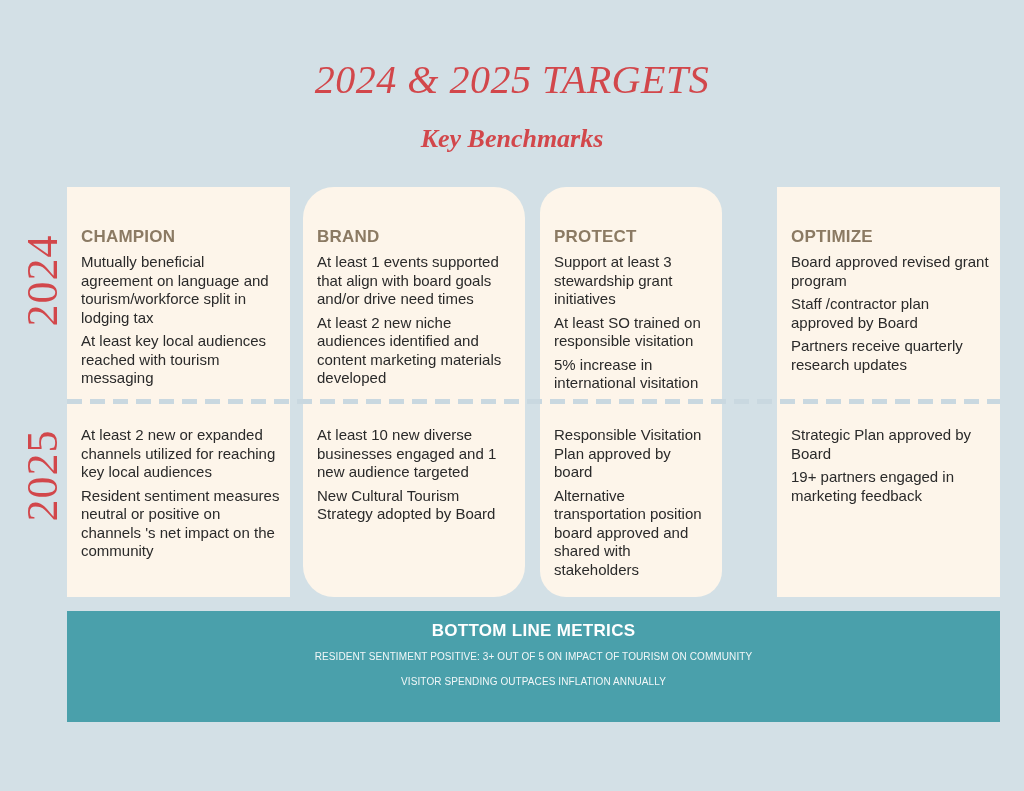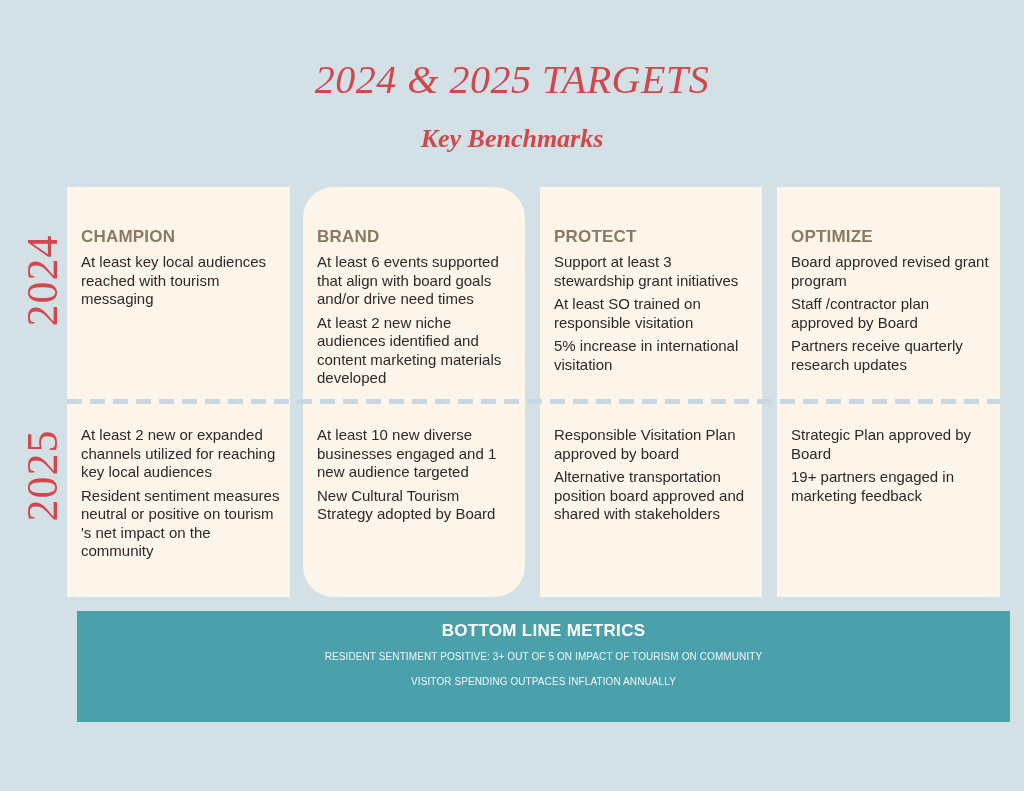--- a/index.html
+++ b/index.html
@@ -69,21 +69,21 @@
       height: 410px;
     }
     .col {
       position: absolute;
       top: 0;
       height: 410px;
       background: #fdf5ea;
     }
     .col-0 { left: 0; width: 223px; }
     .col-1 { left: 236px; width: 222px; border-radius: 31px; }
-    .col-2 { left: 473px; width: 222px; }
+    .col-2 { left: 473px; width: 182px; border-radius: 26px; }
     .col-3 { left: 710px; width: 223px; }
 
     .cell {
       position: absolute;
       left: 0;
       right: 0;
       padding: 12px 10px 0 14px;
       box-sizing: border-box;
     }
     .cell-2024 { top: 4px; height: 212px; margin-top: 24px; }
@@ -109,21 +109,21 @@
       width: 933px;
       top: 212px;
       height: 5px;
       background-image: linear-gradient(to right, #c9d8e0 0 15px, transparent 15px 23px);
       background-size: 23px 5px;
       background-repeat: repeat-x;
     }
 
     .bottom {
       position: absolute;
-      left: 77px;
+      left: 67px;
       top: 611px;
       width: 933px;
       height: 111px;
       background: #4aa0ab;
       text-align: center;
       color: #ffffff;
       box-sizing: border-box;
       padding-top: 10px;
     }
     .bottom-title {
@@ -150,32 +150,33 @@
 </div>
 <div class="year-label year-2025">
   <span>2025</span>
 </div>
 
 <div class="grid">
 
   <div class="col col-0">
     <div class="cell cell-2024">
       <div class="pillar">CHAMPION</div>
+      <p class="item">Mutually beneficial agreement on language and tourism/workforce split in lodging tax</p>
       <p class="item">At least key local audiences reached with tourism messaging</p>
     </div>
     <div class="cell cell-2025">
       <p class="item">At least 2 new or expanded channels utilized for reaching key local audiences</p>
-      <p class="item">Resident sentiment measures neutral or positive on tourism 's net impact on the community</p>
+      <p class="item">Resident sentiment measures neutral or positive on channels 's net impact on the community</p>
     </div>
   </div>
 
   <div class="col col-1">
     <div class="cell cell-2024">
       <div class="pillar">BRAND</div>
-      <p class="item">At least 6 events supported that align with board goals and/or drive need times</p>
+      <p class="item">At least 1 events supported that align with board goals and/or drive need times</p>
       <p class="item">At least 2 new niche audiences identified and content marketing materials developed</p>
     </div>
     <div class="cell cell-2025">
       <p class="item">At least 10 new diverse businesses engaged and 1 new audience targeted</p>
       <p class="item">New Cultural Tourism Strategy adopted by Board</p>
     </div>
   </div>
 
   <div class="col col-2">
     <div class="cell cell-2024">

